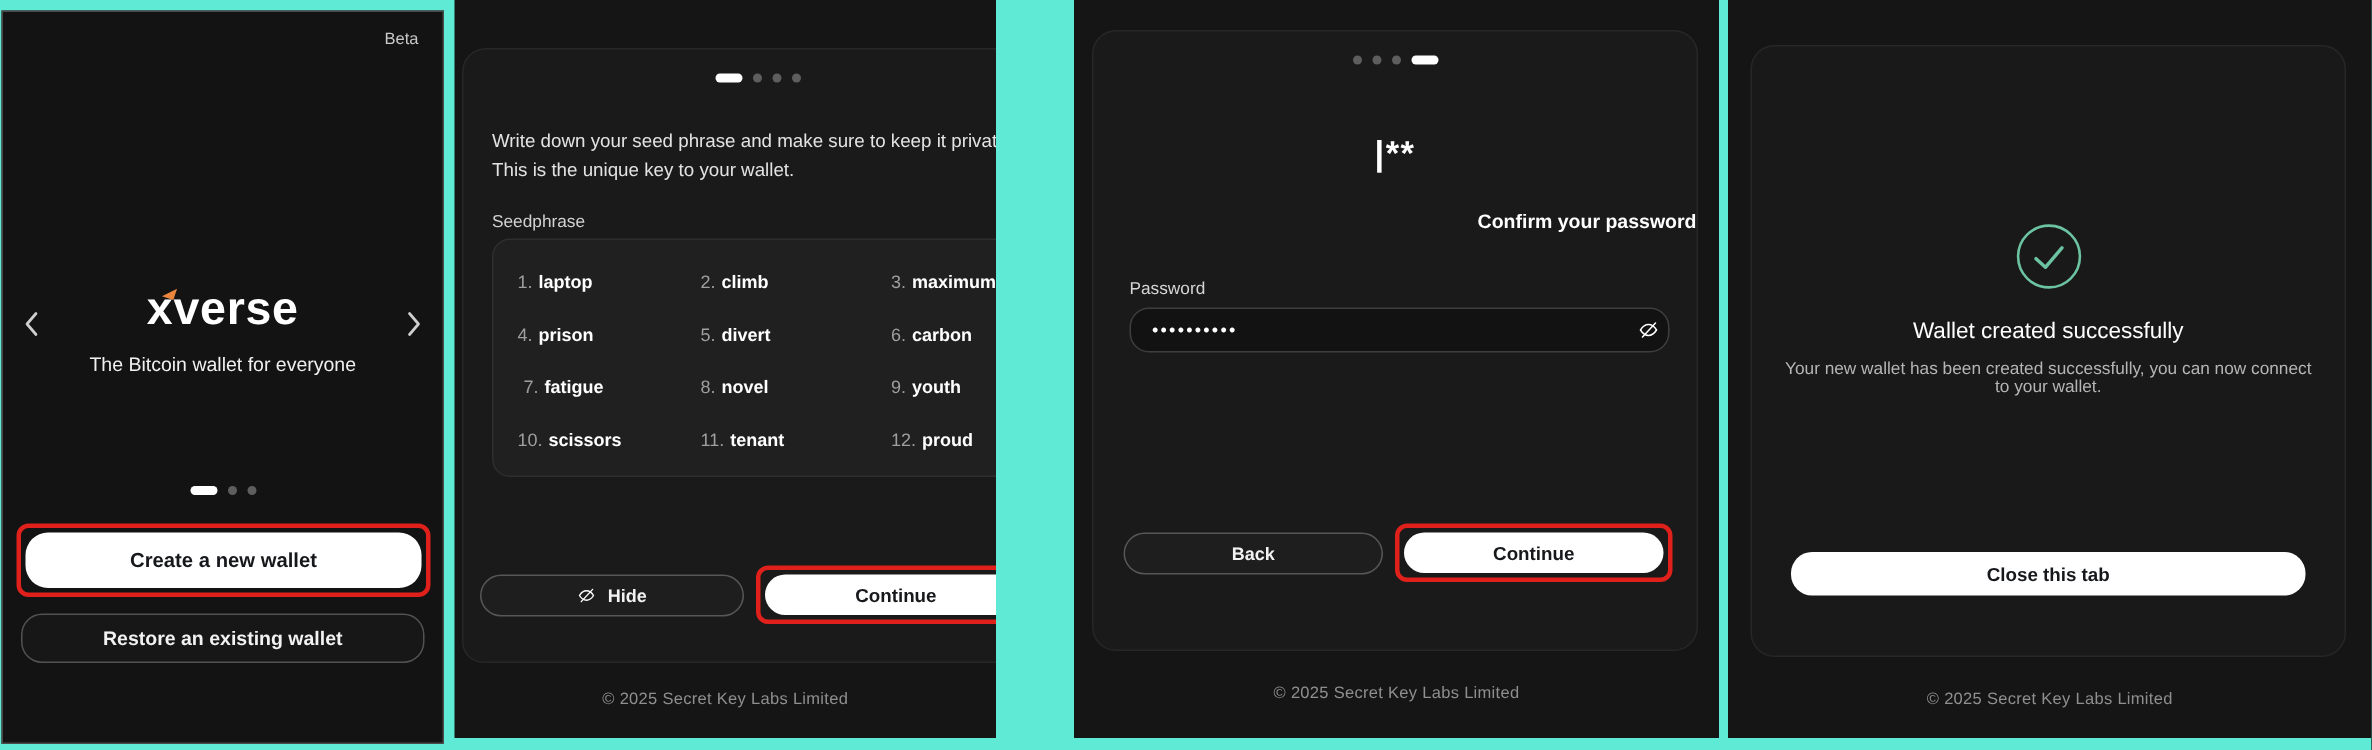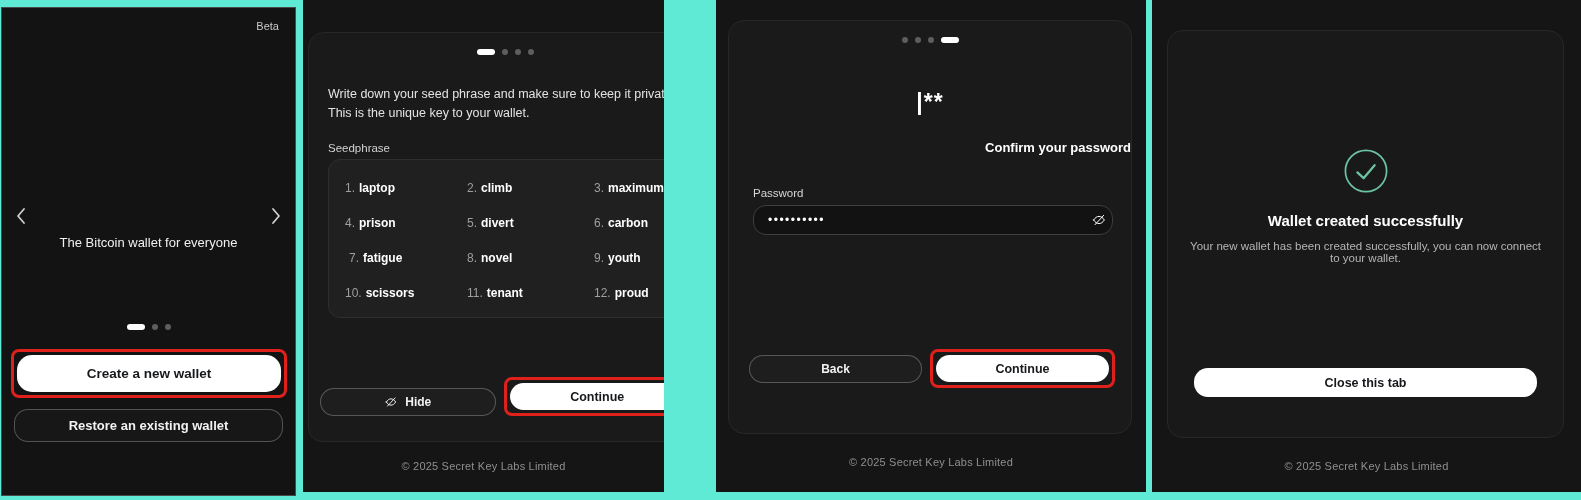--- a/index.html
+++ b/index.html
@@ -54,21 +54,21 @@
   
   #dots2 { top:48px; }
   .seed-desc { position:absolute; left:19px; top:84px; width:370px; font-size:12.5px; line-height:1.55; color:#e3e3e3; }
   .seed-label { position:absolute; left:19px; top:141px; font-size:11.5px; color:#d2d2d2; }
   .seed-box { position:absolute; left:19px; top:158px; width:367px; height:159px; background:#202020;
     border:1px solid #2e2e2e; border-radius:12px; padding:21px 10px 10px 16px;
     display:grid; grid-template-columns:122px 127px auto; row-gap:21px; align-content:start; }
   .seed-cell { font-size:12px; white-space:nowrap; }
   .seed-num { color:#9f9f9f; margin-right:4px; }
   .seed-word { color:#ffffff; font-weight:600; }
-  .row-btns2 { position:absolute; left:11px; right:11px; top:344px; height:39px; display:flex; gap:8px; align-items:flex-end; }
+  .row-btns2 { position:absolute; left:11px; right:11px; top:344px; height:39px; display:flex; gap:8px; align-items:center; }
   .row-btns2 .half { flex:1; height:28px; }
   .row-btns2 .red-box { flex:1; height:39px; }
   .row-btns2 .red-box .btn-white { height:27px; }
   #footer2 { top:460px; }
 
   
   #dots3 { top:36px; }
   .pw-glyph { position:absolute; left:0; right:0; top:88px; text-align:center; color:#fff;
     font-size:23px; font-weight:600; letter-spacing:1px; }
   .pw-heading { position:absolute; left:0; right:0; top:139px; text-align:right; font-size:13px; color:#ffffff; font-weight:600; }
@@ -80,21 +80,21 @@
   .pw-eye { width:26px; display:flex; align-items:center; justify-content:center; cursor:pointer;
     background:none; border:none; }
   .row-btns3 { position:absolute; left:20px; right:16px; top:344px; height:39px; display:flex; gap:8px; align-items:center; }
   .row-btns3 .half { flex:1; height:28px; }
   .row-btns3 .red-box { flex:1; height:39px; }
   .row-btns3 .red-box .btn-white { height:27px; }
   #footer3 { top:456px; }
 
   
   .check-wrap { position:absolute; left:0; right:0; top:117px; display:flex; justify-content:center; }
-  .done-heading { position:absolute; left:0; right:0; top:181px; text-align:center; font-size:15px; font-weight:700; color:#ffffff; }
+  .done-heading { position:absolute; left:0; right:0; top:181px; text-align:center; font-size:15px; font-weight:400; color:#ffffff; }
   .done-sub { position:absolute; left:20px; right:20px; top:209px; text-align:center; font-size:11.5px; color:#b5b5b5; }
   #closeBtn { position:absolute; left:26px; right:26px; top:337px; height:29px; }
   #closeBtn .btn-white { font-weight:600; }
   #footer4 { top:460px; }
 
   .icon-svg { display:block; }
 </style>
 </head>
 <body>
 
@@ -107,20 +107,21 @@
       <svg class="icon-svg" width="12" height="18" viewBox="0 0 12 18" fill="none" stroke-width="1.8" stroke-linecap="round" stroke-linejoin="round">
           <polyline points="9,2 3,9 9,16"></polyline>
         </svg>
     </button>
     <button class="chev" id="chevR">
       <svg class="icon-svg" width="12" height="18" viewBox="0 0 12 18" fill="none" stroke-width="1.8" stroke-linecap="round" stroke-linejoin="round">
           <polyline points="3,2 9,9 3,16"></polyline>
         </svg>
     </button>
 
+    <div class="logo"><span class="logo-x"><span>x</span><span class="logo-arrow"></span></span><span>verse</span></div>
     <div class="tagline">The Bitcoin wallet for everyone</div>
 
     <div class="dots" id="dots1">
       <span class="dot active"></span>
       <span class="dot"></span>
       <span class="dot"></span>
     </div>
 
     <div class="red-box" id="createBox">
       <button class="btn-white">Create a new wallet</button>

